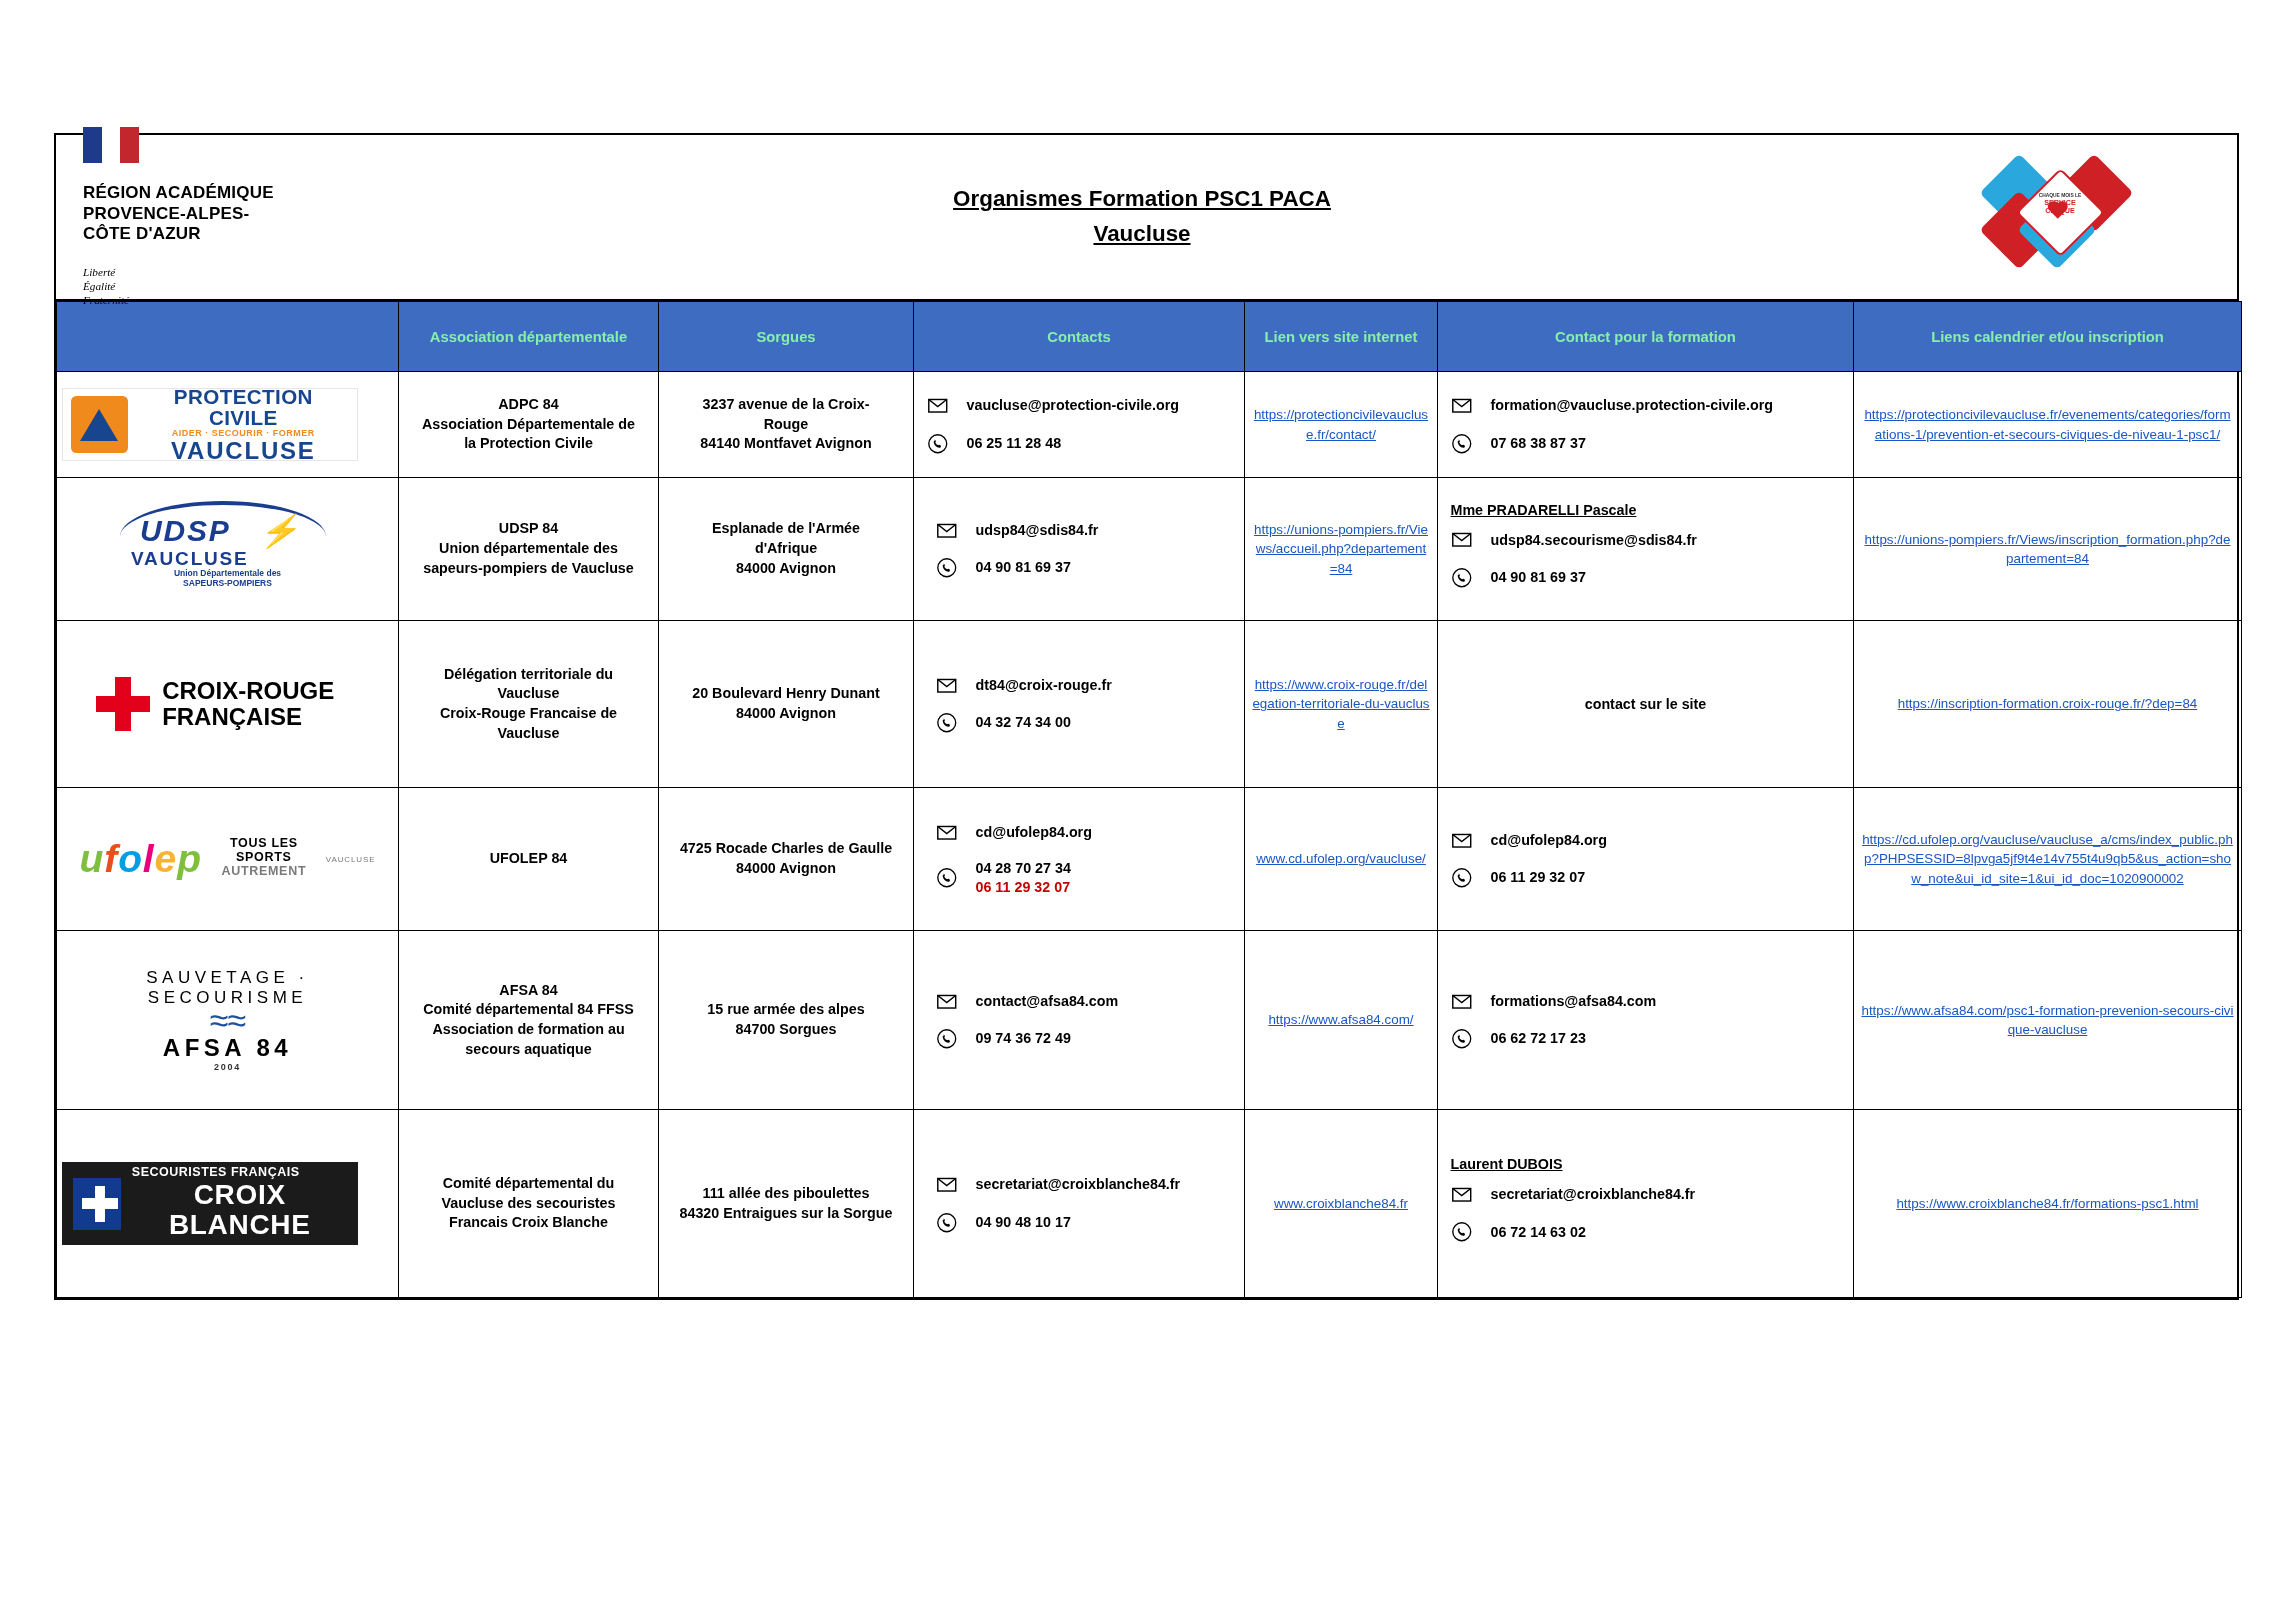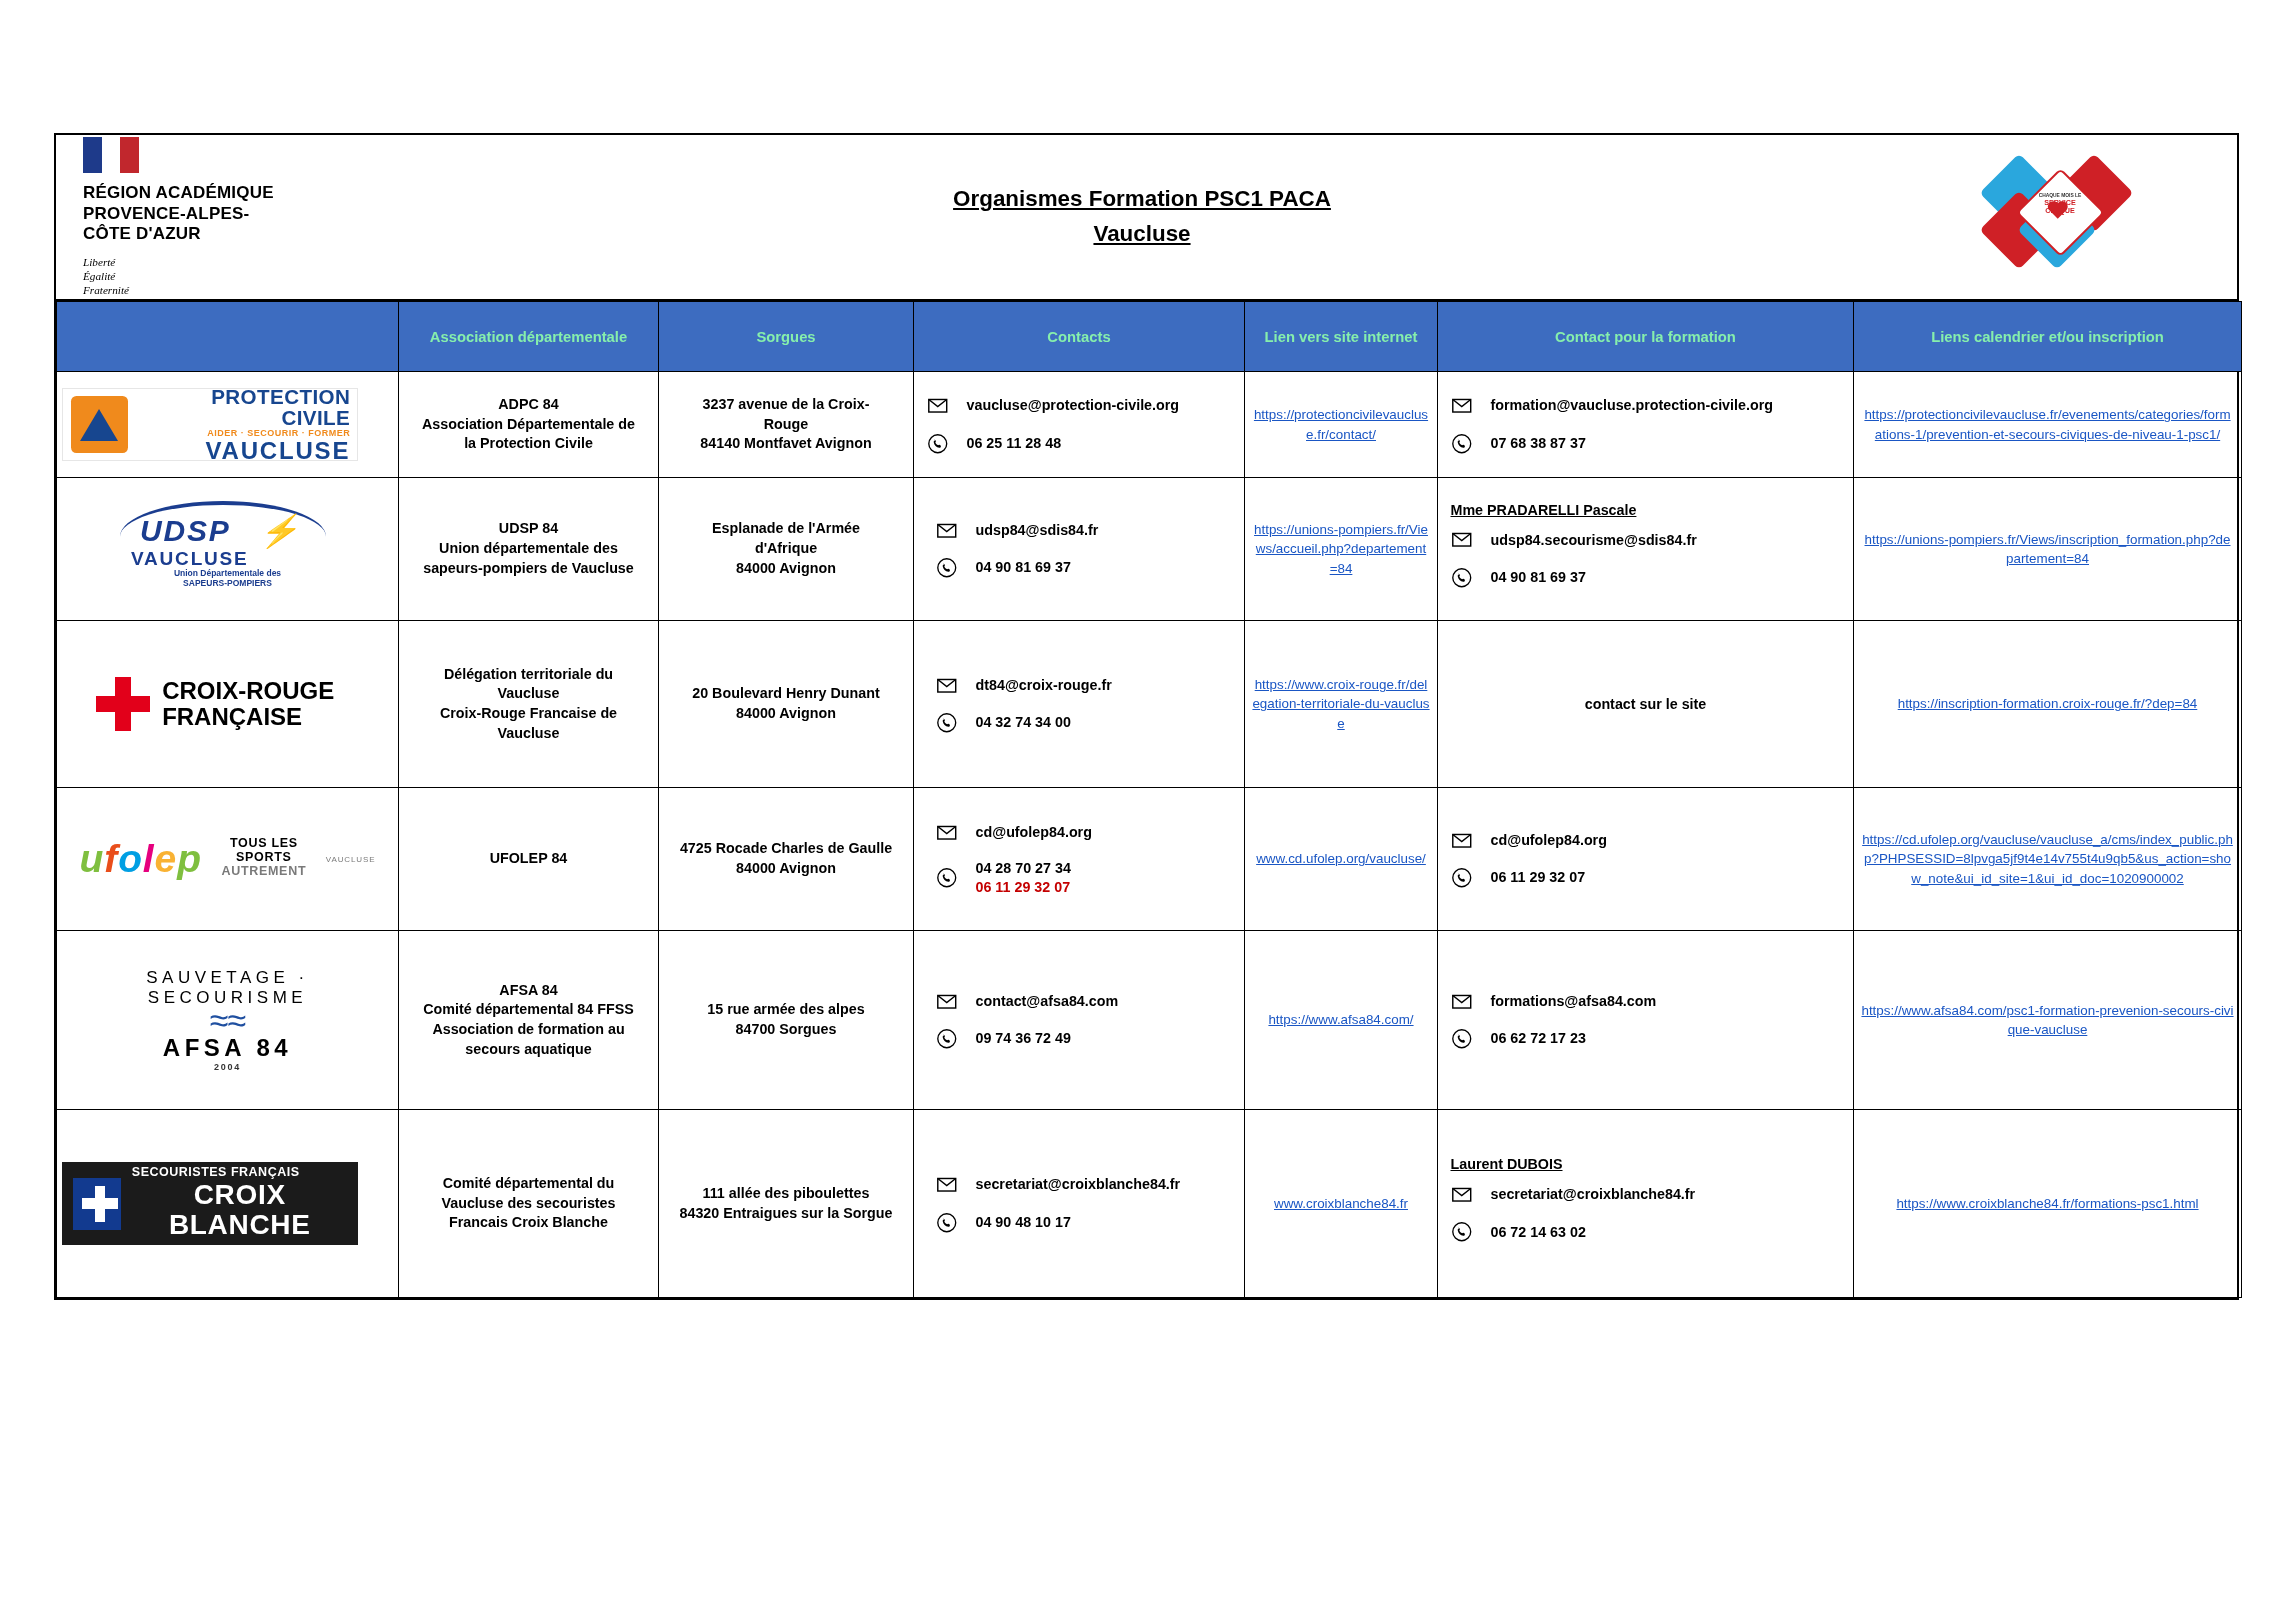--- a/index.html
+++ b/index.html
@@ -34,21 +34,21 @@
     height: 166px;
     border-bottom: 2.7px solid #000000;
     box-sizing: border-box;
   }
   .header-left {
     width: 349px;
     padding-left: 27px;
     box-sizing: border-box;
     display: flex;
     flex-direction: column;
-    gap: 7px;
+    gap: 17px;
   }
   .flag {
     width: 56px;
     height: 36px;
     display: flex;
     margin-bottom: 3.6px;
   }
   .flag span { flex: 1; }
   .flag .b { background: #1e3a8a; }
   .flag .w { background: #ffffff; }
@@ -225,21 +225,21 @@
     background: #f08a1c;
     border-radius: 5.4px;
     display: flex; align-items: center; justify-content: center;
   }
   .pc .tri .inner {
     width: 0; height: 0;
     border-left: 19px solid transparent;
     border-right: 19px solid transparent;
     border-bottom: 32px solid #17468f;
   }
-  .pc .txt { text-align: right; line-height: 1.05; }
+  .pc .txt { text-align: center; line-height: 1.05; }
   .pc .t1 { font-size: 20.6px; font-weight: bold; color: #17468f; letter-spacing: 0.4px; }
   .pc .t2 { font-size: 9px; font-weight: bold; color: #f08a1c; letter-spacing: 0.5px; }
   .pc .t3 { font-size: 24px; font-weight: bold; color: #17468f; letter-spacing: 1.8px; }
 
   
   .udsp { width: 269px; height: 103px; position: relative; }
   .udsp .swoosh {
     position: absolute; left: 27px; top: 5.4px;
     width: 206px; height: 39px;
     border-top: 4.5px solid #1b3d8f;

